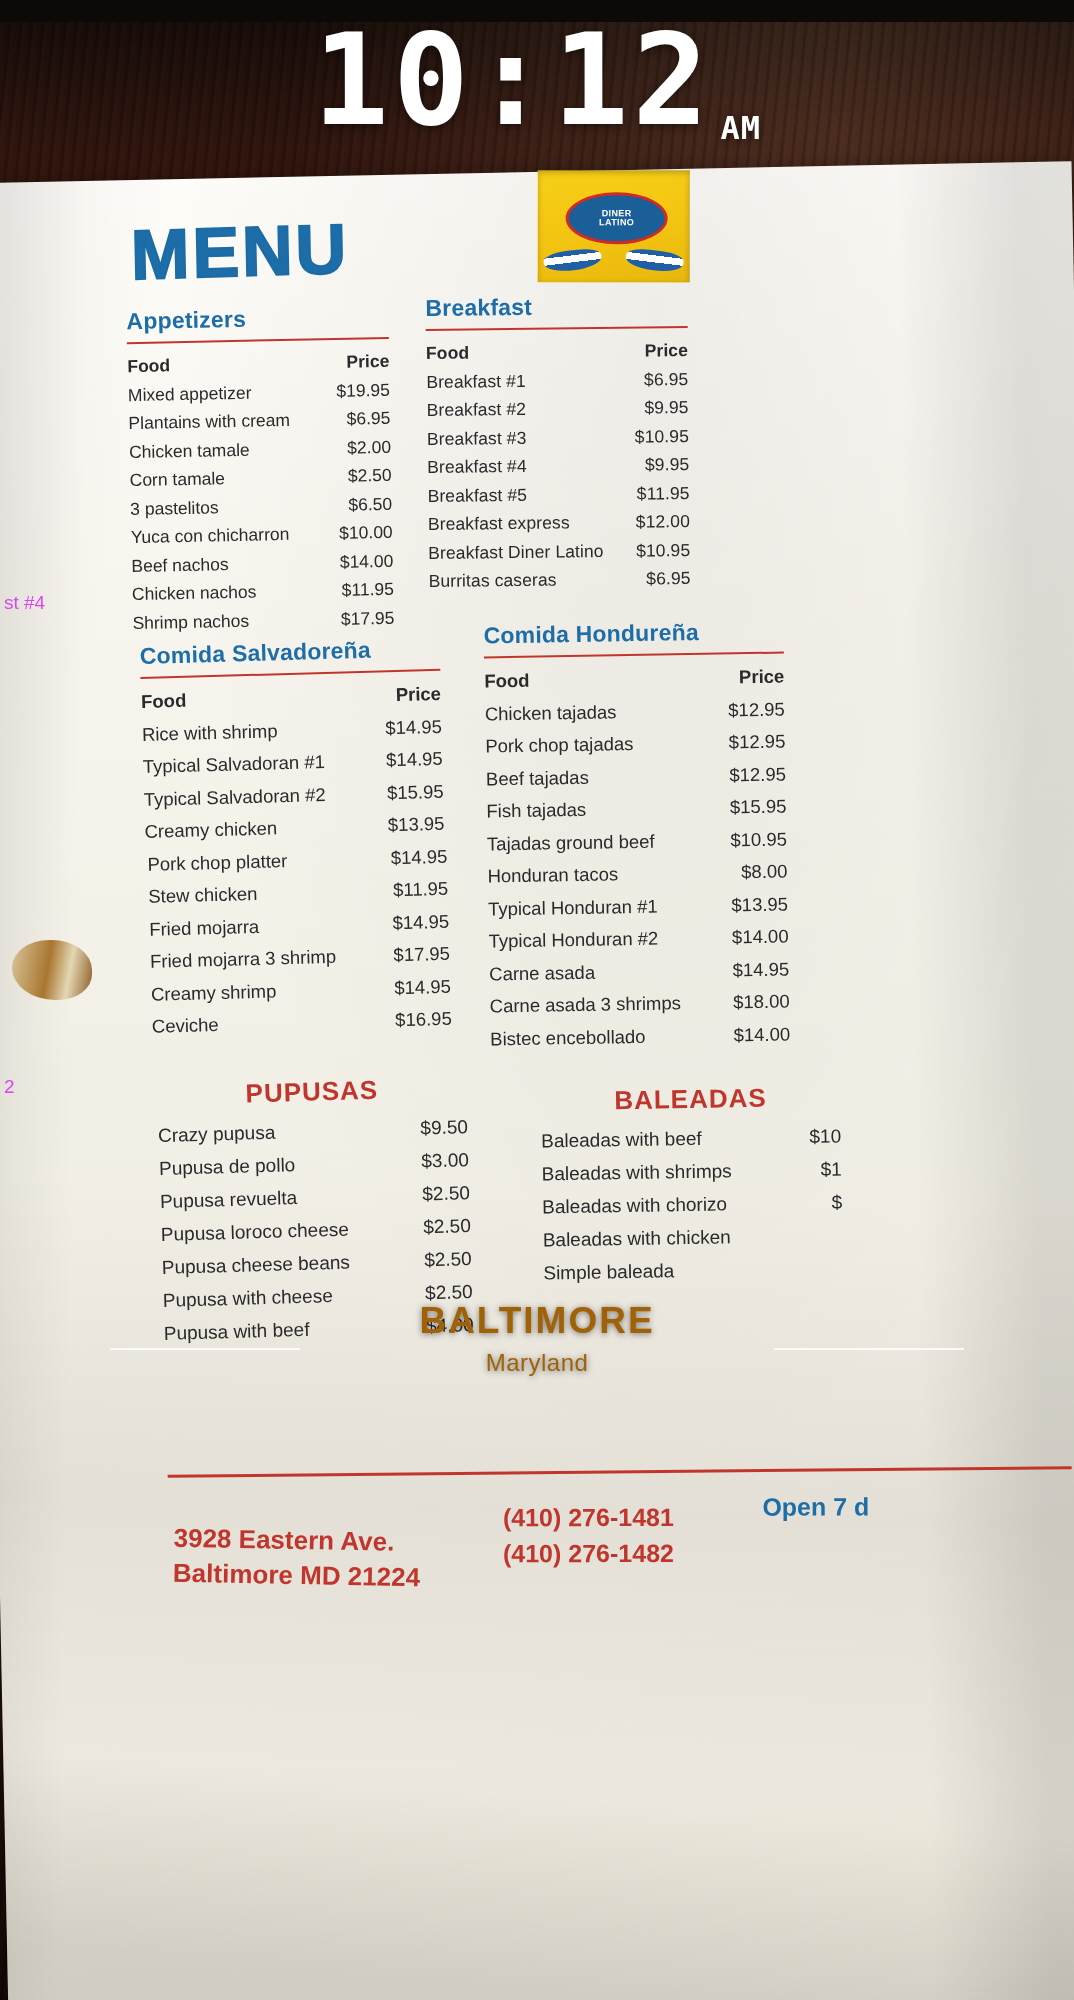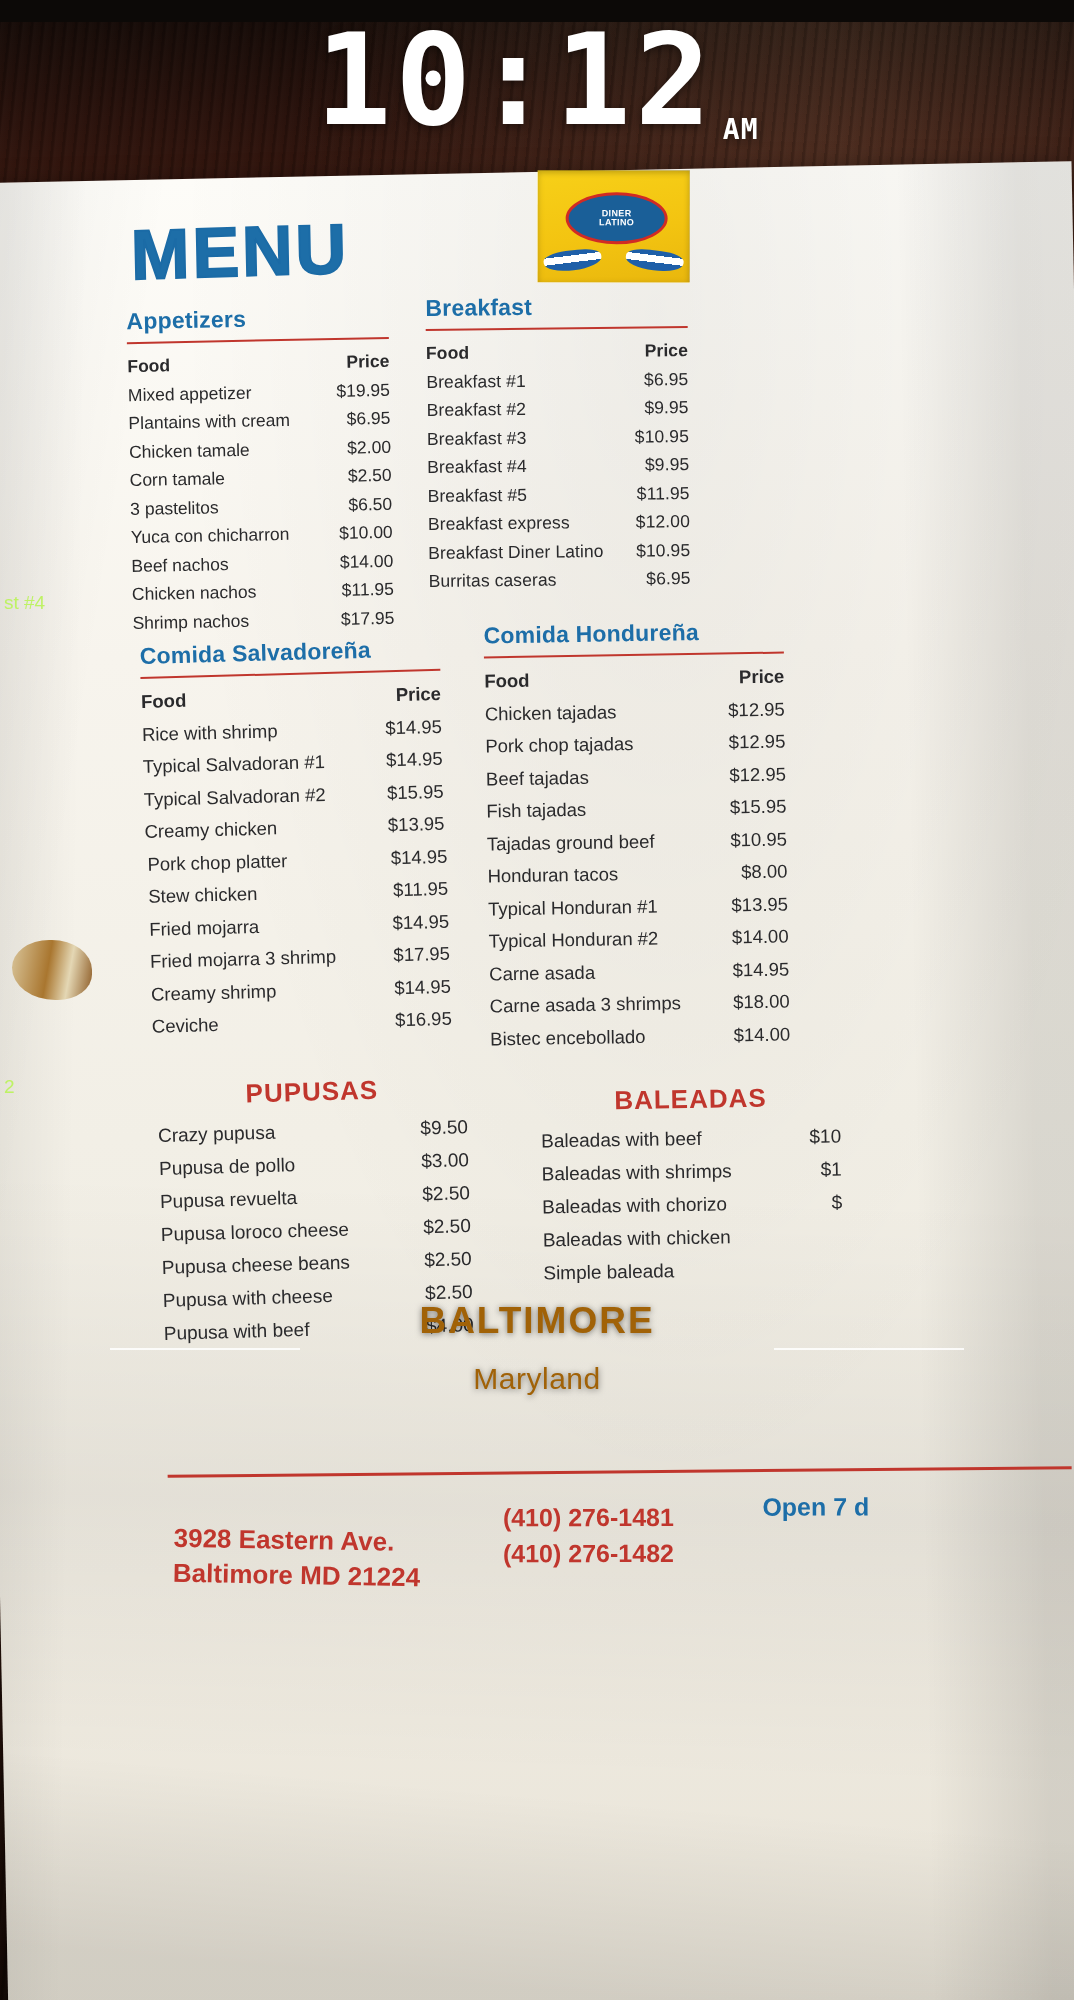--- a/index.html
+++ b/index.html
@@ -268,56 +268,56 @@
     text-align: center;
     color: #fff;
     font-family: "DejaVu Sans Mono", monospace;
     font-weight: bold;
     font-size: 126px;
     letter-spacing: 4px;
     text-shadow: 0 2px 10px rgba(0,0,0,0.45);
     line-height: 1;
   }
   .clock .ampm {
-    font-size: 28px;
+    font-size: 32px;
     letter-spacing: 1px;
     vertical-align: bottom;
     margin-left: 8px;
   }
   .location {
     position: absolute;
     left: 0; right: 0;
     top: 1300px;
     text-align: center;
     color: #a16207;
     text-shadow: 0 1px 6px rgba(0,0,0,0.5);
   }
   .location .city {
     font-size: 37px;
     font-weight: bold;
     letter-spacing: 2px;
   }
   .location .state {
-    font-size: 30px;
-    margin-top: 20px;
+    font-size: 24px;
+    margin-top: 7px;
     letter-spacing: 0.5px;
   }
   .loc-line {
     position: absolute;
     top: 1348px;
     height: 2px;
     width: 190px;
     background: rgba(255,255,255,0.85);
   }
   .loc-line.left { left: 110px; }
   .loc-line.right { right: 110px; }
 
   .corner-text {
     position: absolute;
-    color: #bef264;
+    color: #d946ef;
     font-size: 19px;
   }
   .ct-1 { left: 4px; top: 592px; }
   .ct-2 { left: 4px; top: 1076px; }
 </style>
 </head>
 <body>
 
 <div class="screen">
   <div class="table-bg"></div>

